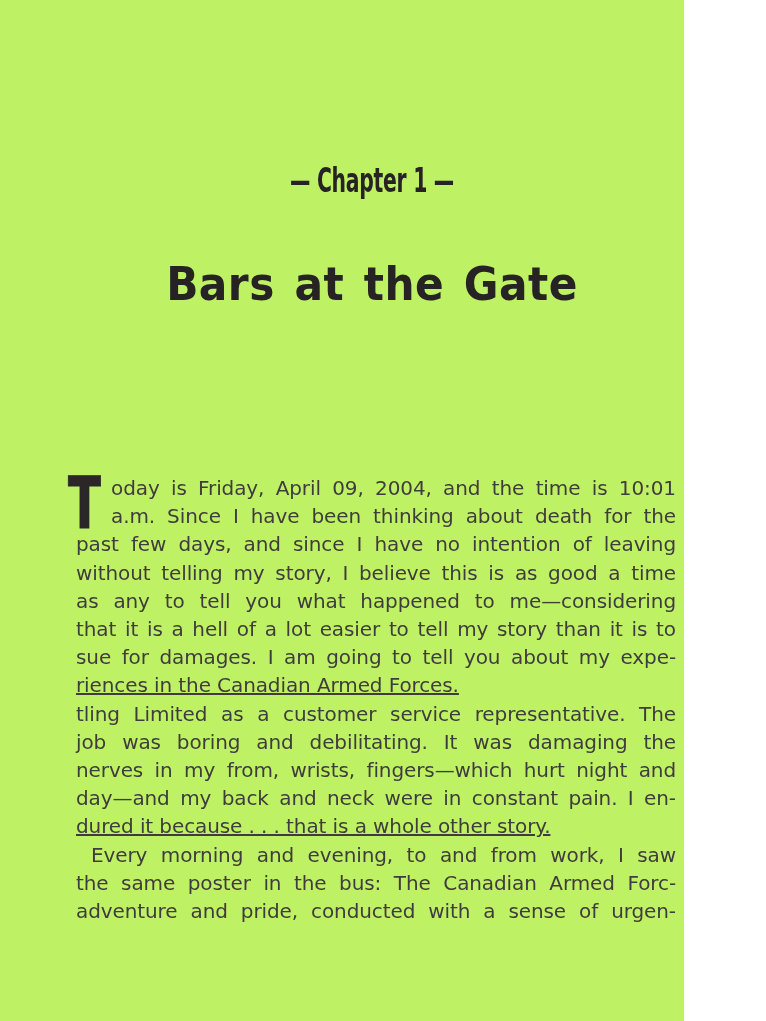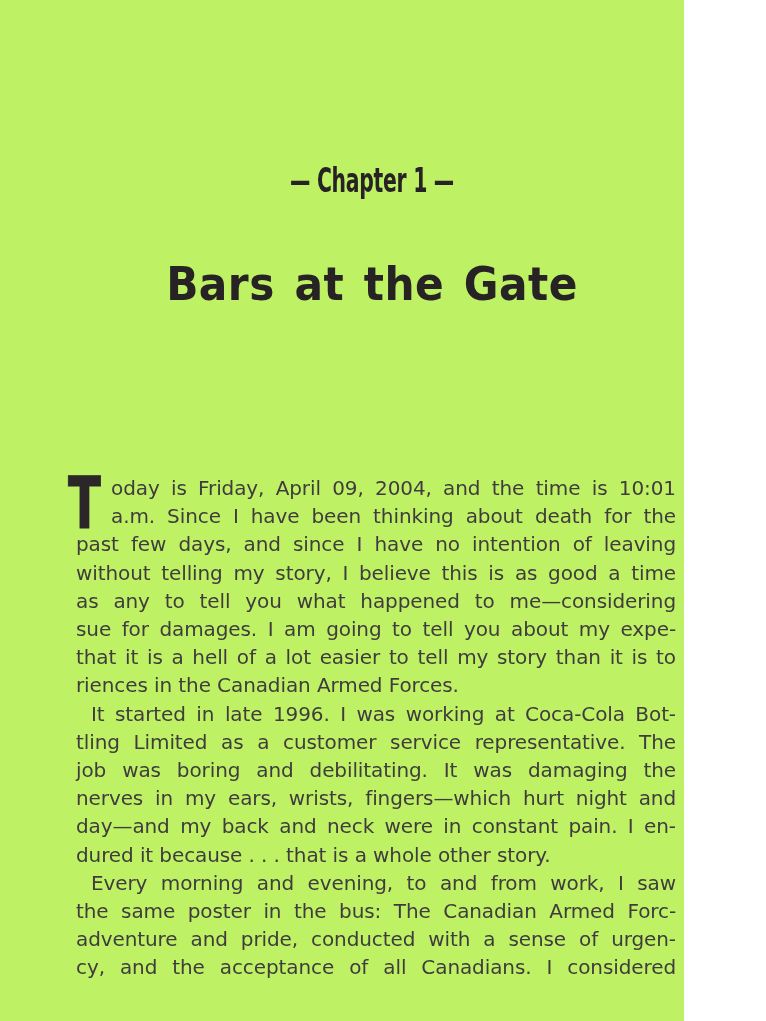--- a/index.html
+++ b/index.html
@@ -75,20 +75,21 @@
     -webkit-text-stroke: 1px currentColor;
   }
   .line {
     text-align: justify;
     text-align-last: justify;
     white-space: normal;
     margin-left: 8px;
   }
   .line.last {
     text-align-last: left;
+    text-decoration: underline;
   }
   .line.dc {
     margin-left: 43px;
   }
   .line.indent {
     text-indent: 15px;
   }
 </style>
 </head>
 <body>
@@ -99,33 +100,31 @@
     <h1 class="title">Bars at the Gate</h1>
     <div class="body-text">
       <span class="dropcap">T</span>
 
     <div class="paragraph">
           <div class="line dc">oday is Friday, April 09, 2004, and the time is 10:01</div>
           <div class="line dc">a.m. Since I have been thinking about death for the</div>
           <div class="line">past few days, and since I have no intention of leaving</div>
           <div class="line">without telling my story, I believe this is as good a time</div>
           <div class="line">as any to tell you what happened to me—considering</div>
+          <div class="line">that it is a hell of a lot easier to tell my story than it is to</div>
           <div class="line">sue for damages. I am going to tell you about my expe-</div>
-          <div class="line">that it is a hell of a lot easier to tell my story than it is to</div>
           <div class="line last">riences in the Canadian Armed Forces.</div>
         </div>
         <div class="paragraph">
-          <div class="line indent">It started in late 1996. I was working at Coca-Cola Bot-</div>
           <div class="line">tling Limited as a customer service representative. The</div>
           <div class="line">job was boring and debilitating. It was damaging the</div>
-          <div class="line">nerves in my ears, wrists, fingers—which hurt night and</div>
+          <div class="line">nerves in my from, wrists, fingers—which hurt night and</div>
           <div class="line">day—and my back and neck were in constant pain. I en-</div>
           <div class="line last">dured it because . . . that is a whole other story.</div>
         </div>
         <div class="paragraph">
           <div class="line indent">Every morning and evening, to and from work, I saw</div>
           <div class="line">the same poster in the bus: The Canadian Armed Forc-</div>
           <div class="line">adventure and pride, conducted with a sense of urgen-</div>
-          <div class="line">cy, and the acceptance of all Canadians. I considered</div>
         </div>
       </div>
   </div>
 </div>
 
 </body></html>

